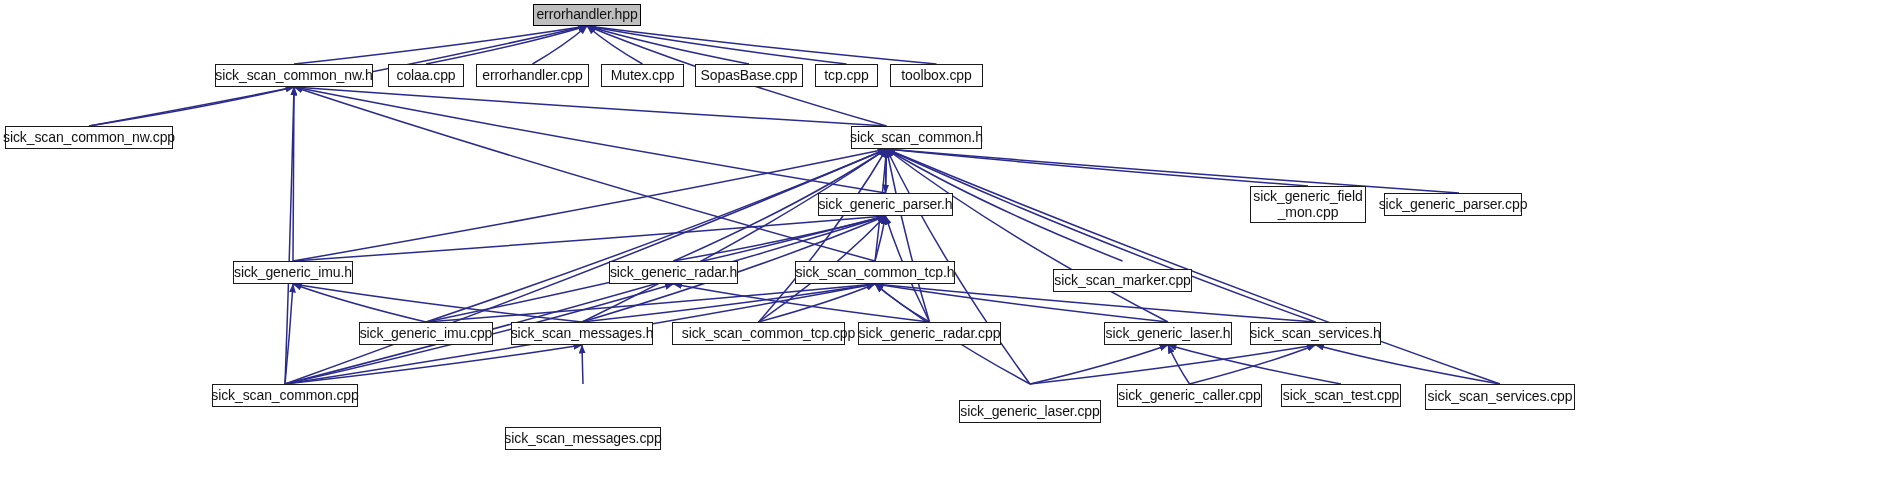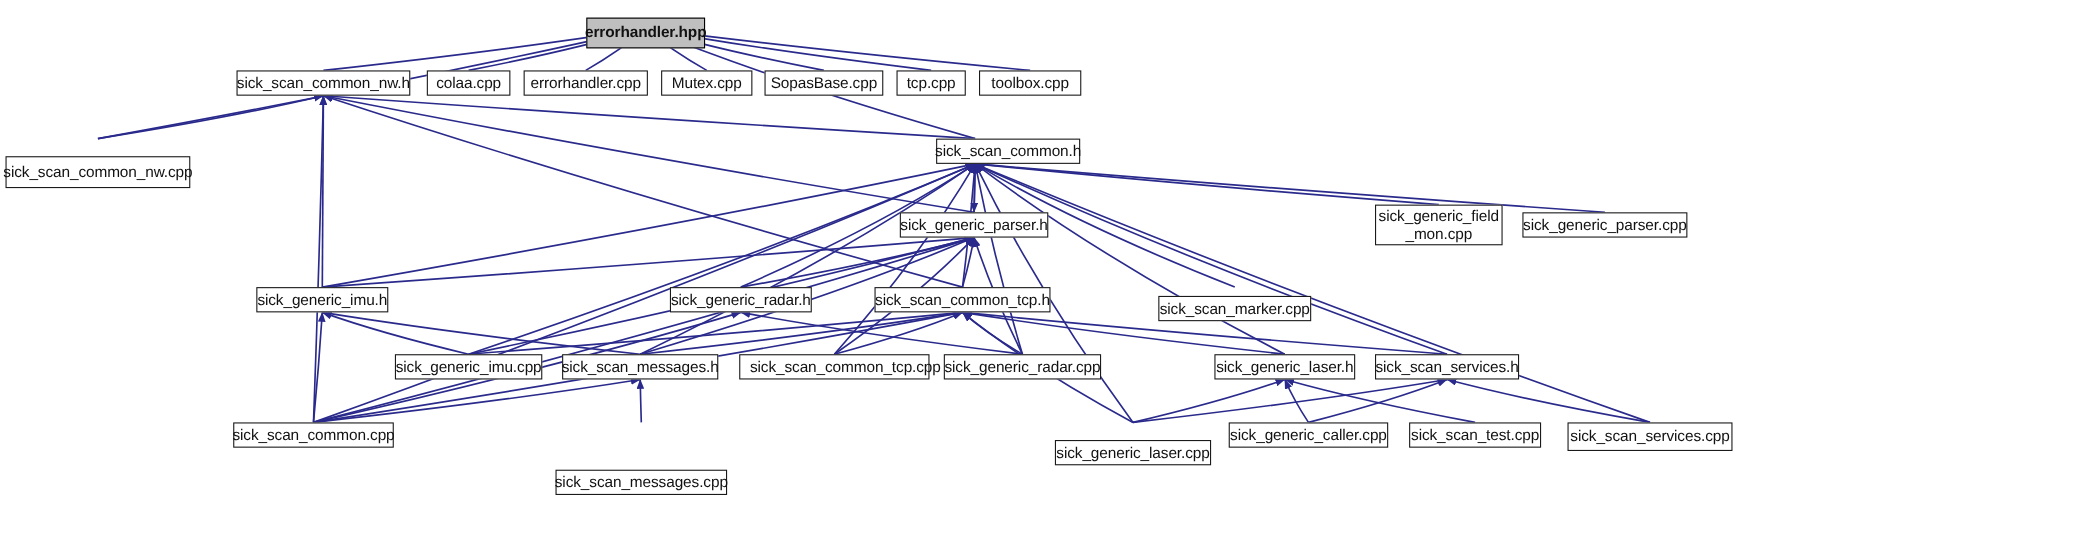--- a/index.html
+++ b/index.html
@@ -116,34 +116,34 @@
         <path d="M 285 384 Q 459.5 364.5 582 345" fill="none" stroke="#2a2a8c" stroke-width="1.5" marker-end="url(#arrow)"></path>
         <path d="M 1030 384 Q 1112.8 364.5 1168 345" fill="none" stroke="#2a2a8c" stroke-width="1.5" marker-end="url(#arrow)"></path>
         <path d="M 1189.5 384 Q 1176.6 364.5 1168 345" fill="none" stroke="#2a2a8c" stroke-width="1.5" marker-end="url(#arrow)"></path>
         <path d="M 1341 384 Q 1237.2 364.5 1168 345" fill="none" stroke="#2a2a8c" stroke-width="1.5" marker-end="url(#arrow)"></path>
         <path d="M 1030 384 Q 1198.75 364.5 1315.5 345" fill="none" stroke="#2a2a8c" stroke-width="1.5" marker-end="url(#arrow)"></path>
         <path d="M 1189.5 384 Q 1265.1 364.5 1315.5 345" fill="none" stroke="#2a2a8c" stroke-width="1.5" marker-end="url(#arrow)"></path>
         <path d="M 1500 384 Q 1389.3 364.5 1315.5 345" fill="none" stroke="#2a2a8c" stroke-width="1.5" marker-end="url(#arrow)"></path>
       </g>
   </svg>
   <div id="nodes">
-      <div class="node highlight" style="left: 533px; top: 16px; width: 108px; height: 28px; font-weight: bold;"><span class="label">errorhandler.hpp</span></div>
+      <div class="node highlight" style="left: 533px; top: 4px; width: 108px; height: 22px;"><span class="label">errorhandler.hpp</span></div>
       <div class="node" style="left: 215px; top: 64px; width: 158px; height: 23px;"><span class="label">sick_scan_common_nw.h</span></div>
       <div class="node" style="left: 388px; top: 64px; width: 76px; height: 23px;"><span class="label">colaa.cpp</span></div>
       <div class="node" style="left: 476px; top: 64px; width: 113px; height: 23px;"><span class="label">errorhandler.cpp</span></div>
       <div class="node" style="left: 601px; top: 64px; width: 83px; height: 23px;"><span class="label">Mutex.cpp</span></div>
       <div class="node" style="left: 695px; top: 64px; width: 108px; height: 23px;"><span class="label">SopasBase.cpp</span></div>
       <div class="node" style="left: 815px; top: 64px; width: 63px; height: 23px;"><span class="label">tcp.cpp</span></div>
       <div class="node" style="left: 890px; top: 64px; width: 93px; height: 23px;"><span class="label">toolbox.cpp</span></div>
-      <div class="node" style="left: 5px; top: 142px; width: 168px; height: 29px;"><span class="label">sick_scan_common_nw.cpp</span></div>
+      <div class="node" style="left: 5px; top: 126px; width: 168px; height: 23px;"><span class="label">sick_scan_common_nw.cpp</span></div>
       <div class="node" style="left: 851px; top: 126px; width: 131px; height: 23px;"><span class="label">sick_scan_common.h</span></div>
       <div class="node" style="left: 818px; top: 193px; width: 135px; height: 23px;"><span class="label">sick_generic_parser.h</span></div>
       <div class="node" style="left: 1250px; top: 186px; width: 116px; height: 37px;"><span class="label">sick_generic_field
 _mon.cpp</span></div>
-      <div class="node" style="left: 1384px; top: 193px; width: 150px; height: 23px;"><span class="label">sick_generic_parser.cpp</span></div>
+      <div class="node" style="left: 1384px; top: 193px; width: 138px; height: 23px;"><span class="label">sick_generic_parser.cpp</span></div>
       <div class="node" style="left: 233px; top: 261px; width: 120px; height: 23px;"><span class="label">sick_generic_imu.h</span></div>
       <div class="node" style="left: 609px; top: 261px; width: 129px; height: 23px;"><span class="label">sick_generic_radar.h</span></div>
       <div class="node" style="left: 795px; top: 261px; width: 160px; height: 23px;"><span class="label">sick_scan_common_tcp.h</span></div>
       <div class="node" style="left: 1053px; top: 261px; width: 139px; height: 23px; margin-top: 8px;"><span class="label">sick_scan_marker.cpp</span></div>
       <div class="node" style="left: 359px; top: 322px; width: 134px; height: 23px;"><span class="label">sick_generic_imu.cpp</span></div>
       <div class="node" style="left: 511px; top: 322px; width: 142px; height: 23px;"><span class="label">sick_scan_messages.h</span></div>
       <div class="node" style="left: 672px; top: 322px; width: 173px; height: 23px; padding-left: 20px;"><span class="label">sick_scan_common_tcp.cpp</span></div>
       <div class="node" style="left: 858px; top: 322px; width: 143px; height: 23px;"><span class="label">sick_generic_radar.cpp</span></div>
       <div class="node" style="left: 1104px; top: 322px; width: 128px; height: 23px;"><span class="label">sick_generic_laser.h</span></div>
       <div class="node" style="left: 1250px; top: 322px; width: 131px; height: 23px;"><span class="label">sick_scan_services.h</span></div>

